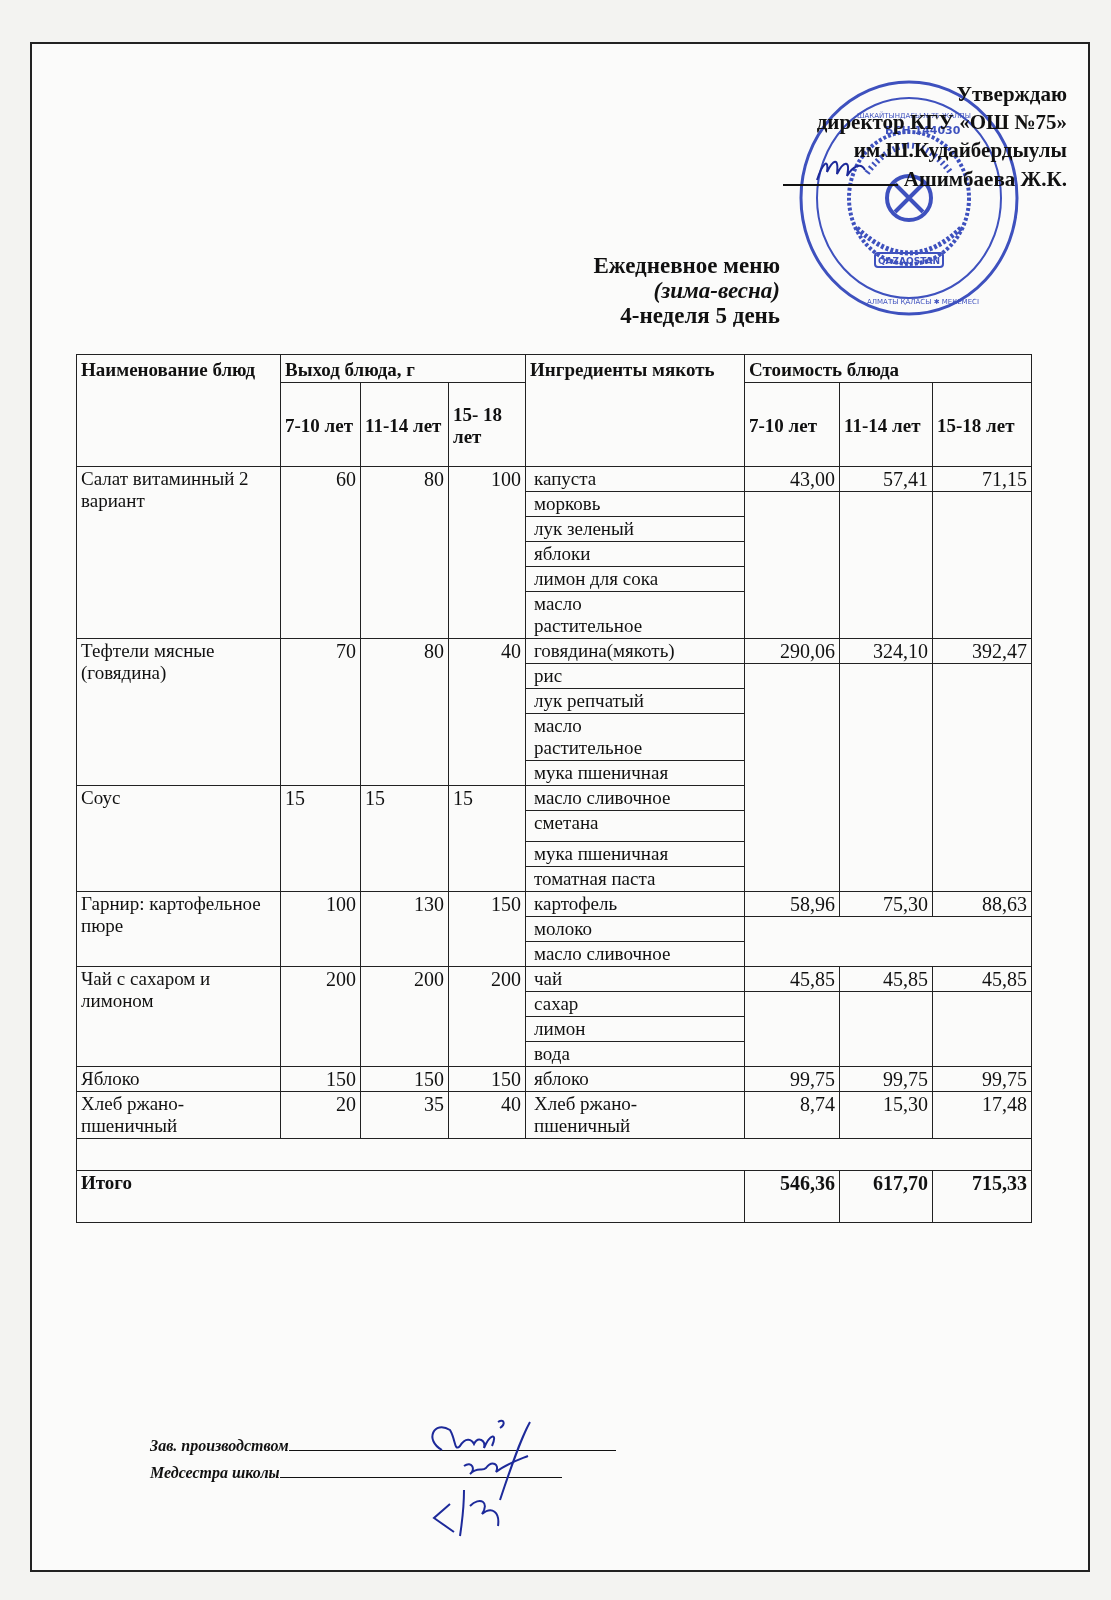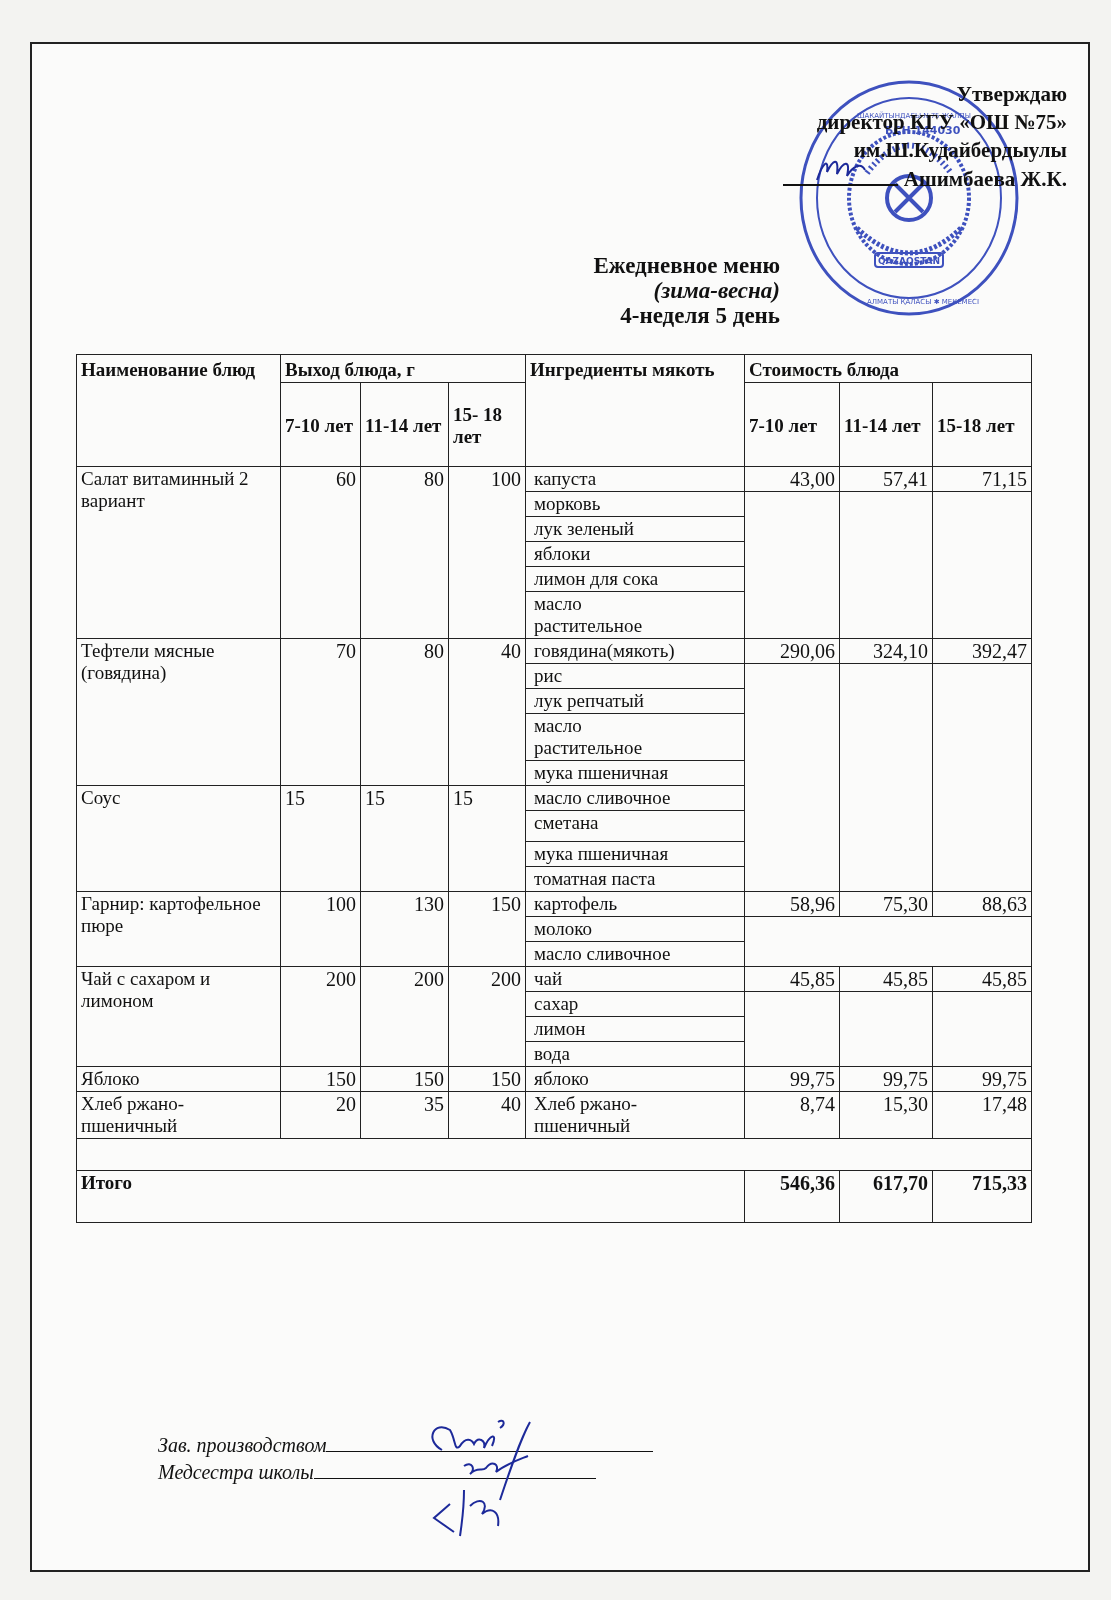--- a/index.html
+++ b/index.html
@@ -31,22 +31,22 @@
       border-collapse: collapse; table-layout: fixed; font-size: 19px;
     }
     table.menu td, table.menu th {
       border: 1.6px solid #222; padding: 1px 4px; vertical-align: top; line-height: 22px;
     }
     table.menu th { font-weight: bold; text-align: left; vertical-align: top; padding-top: 4px; }
     .num { text-align: right; font-size: 20px; }
     .ing { padding-left: 8px !important; font-family: Liberation Serif, serif; }
     .bold { font-weight: bold; }
     .signatures {
-      position: absolute; left: 158px; top: 1432px; font-style: italic; font-weight: normal;
-      font-size: 20px; line-height: 27px;
+      position: absolute; left: 150px; top: 1432px; font-style: italic; font-weight: bold;
+      font-size: 16px; line-height: 27px;
     }
     .signatures .row { white-space: nowrap; }
     .signatures .line { display: inline-block; border-bottom: 1.6px solid #111; height: 18px; vertical-align: baseline; }
     .sig-overlay { position: absolute; z-index: 4; }
   </style>
 </head>
 <body>
 
 <div class="page-frame"></div>
 

